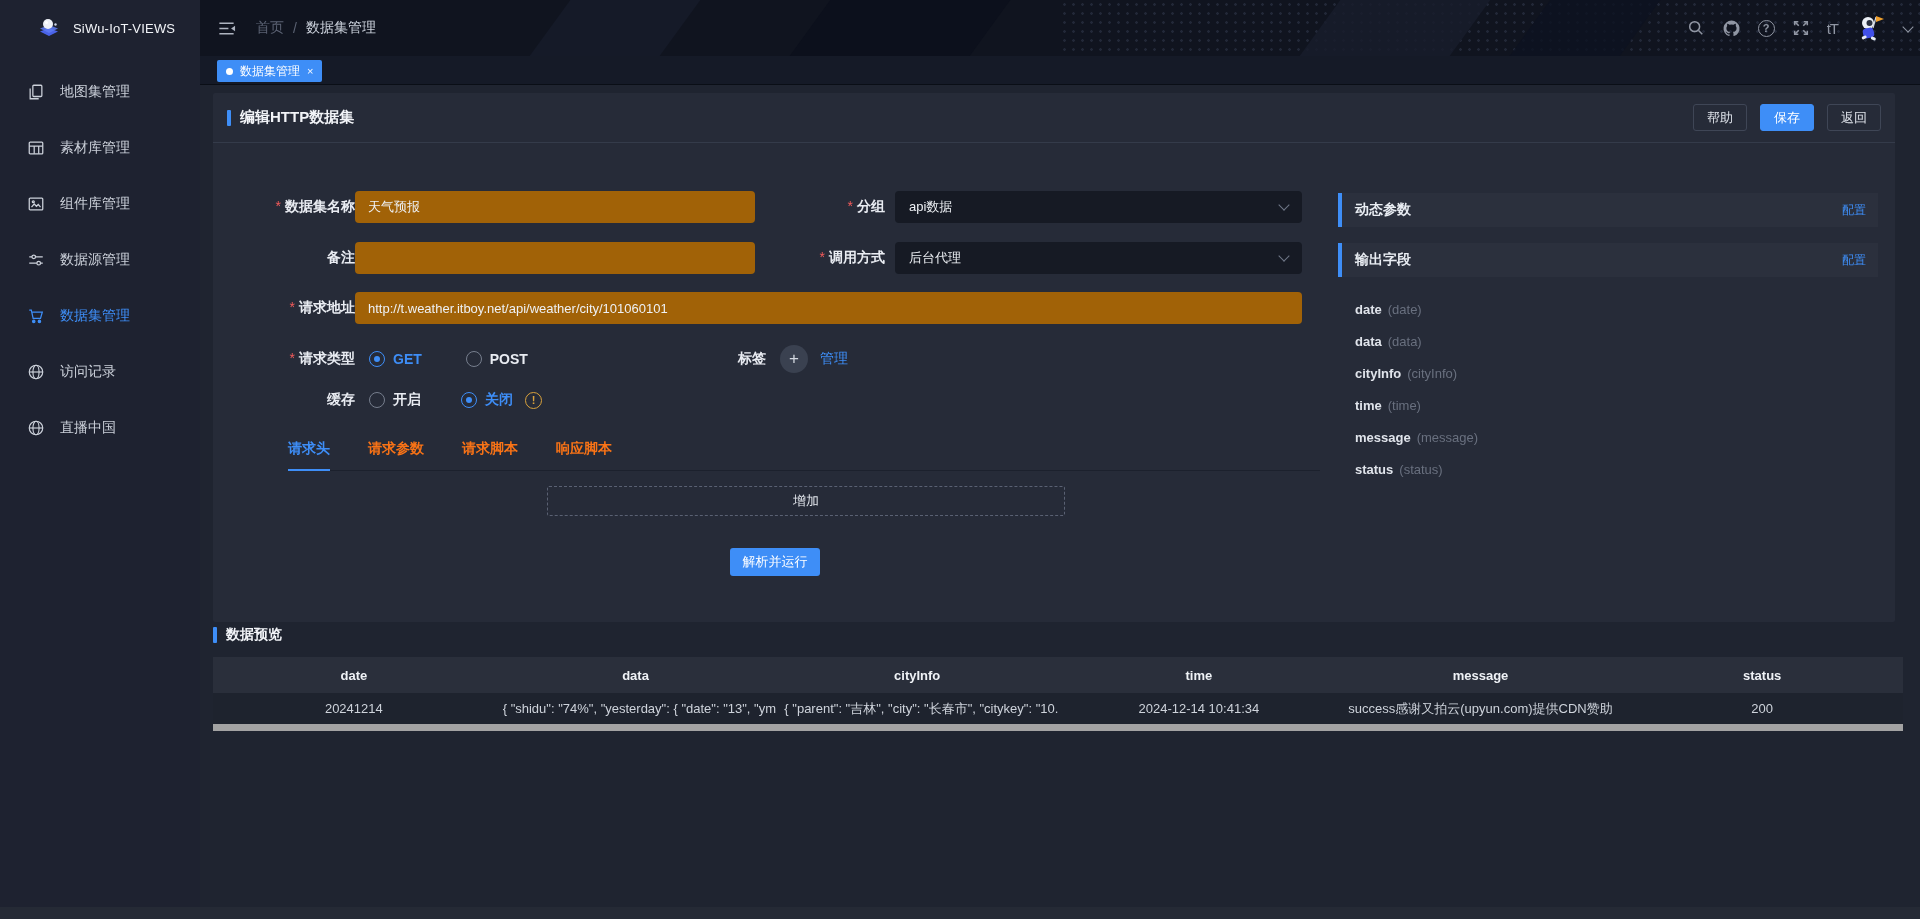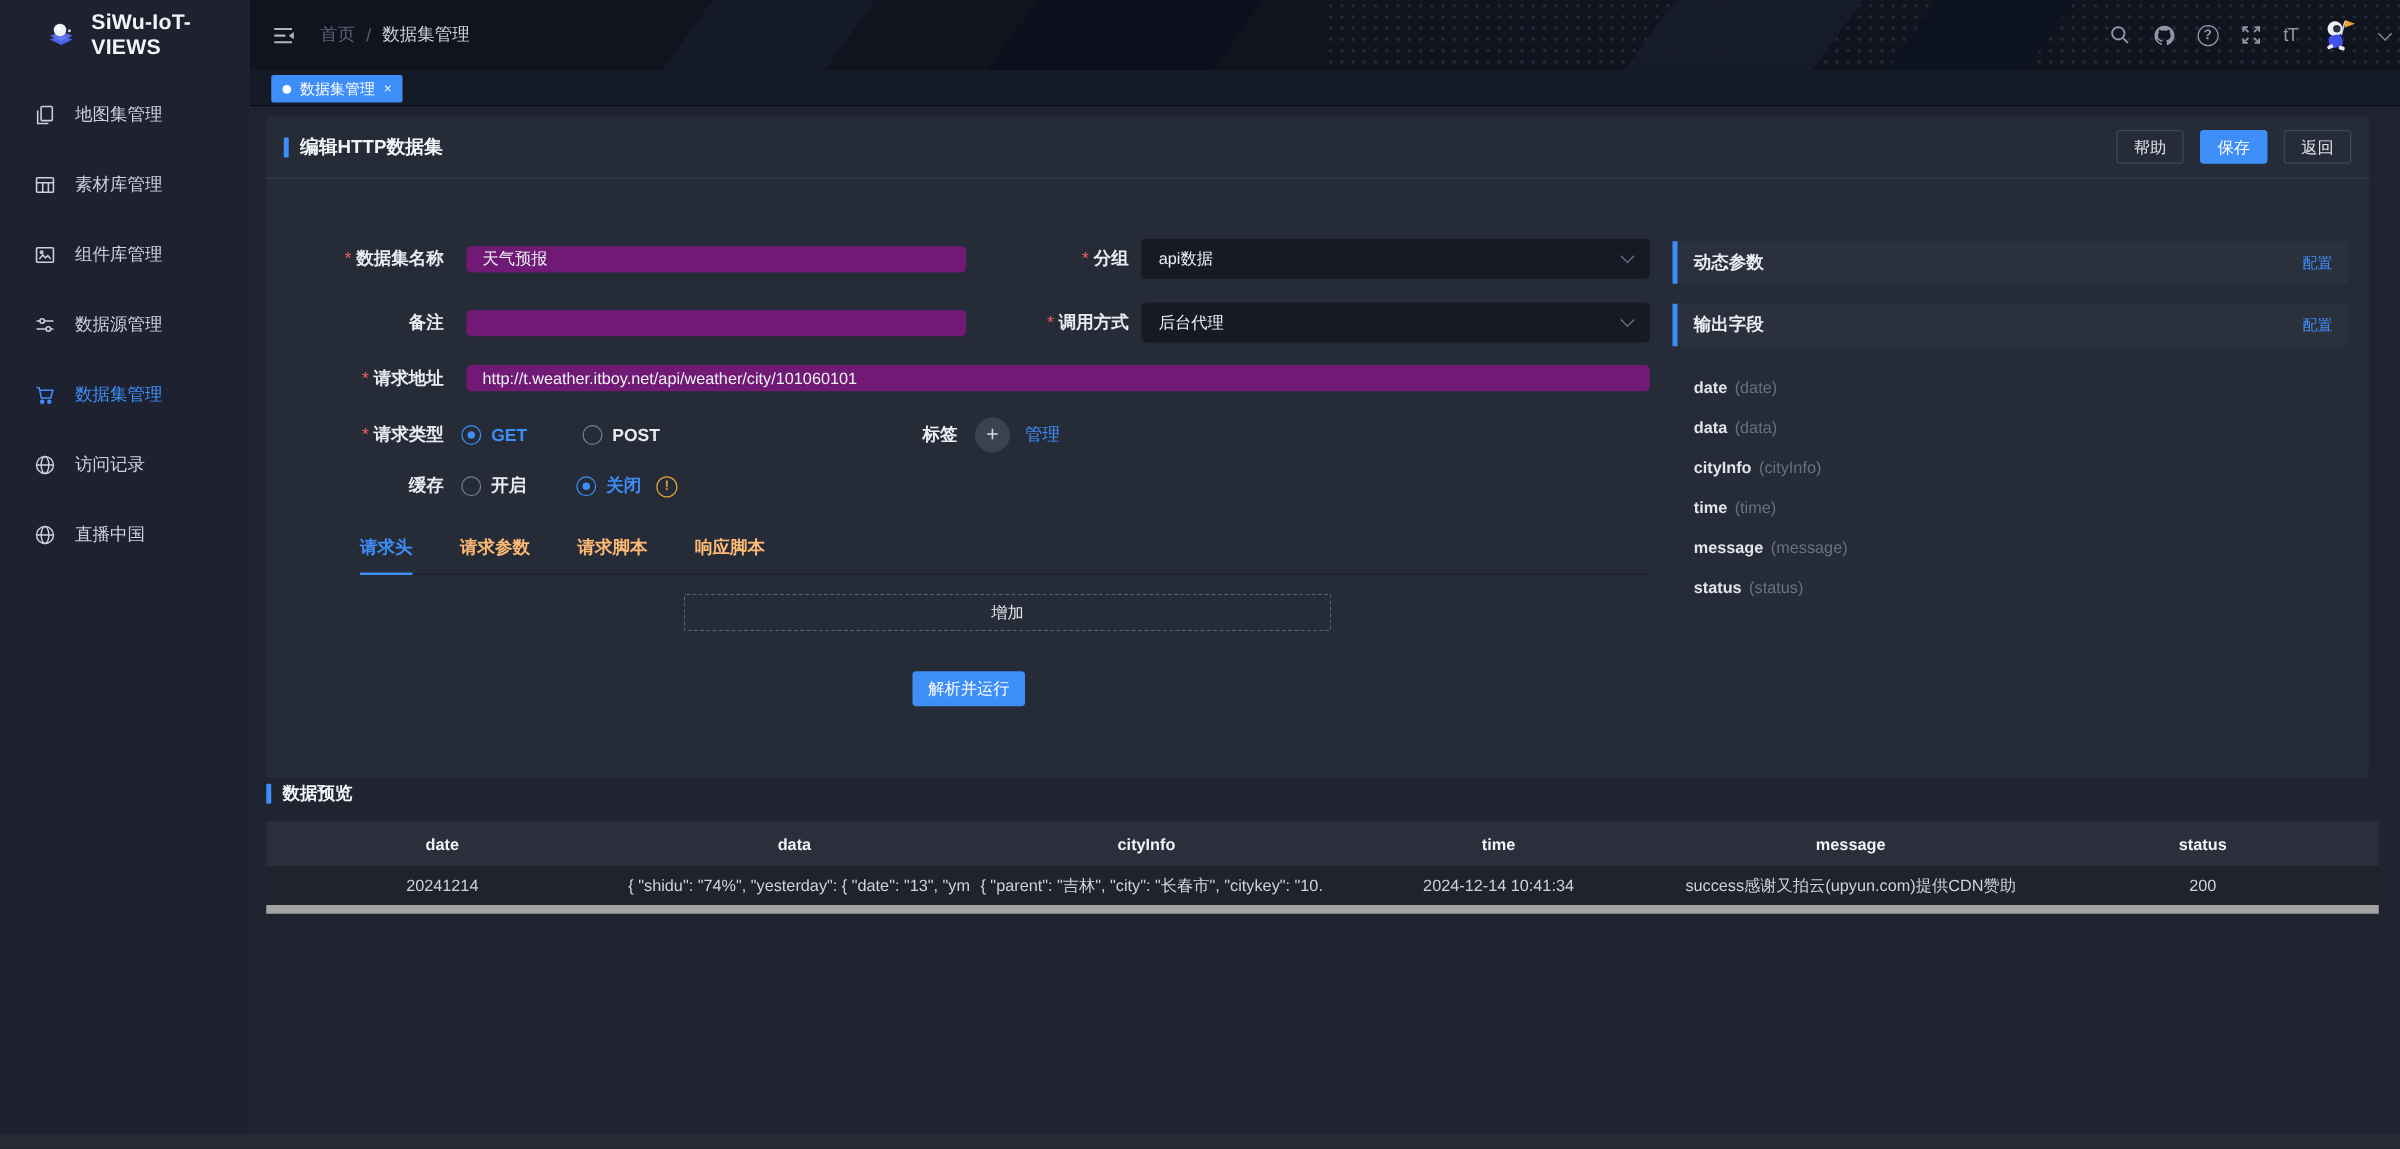--- a/index.html
+++ b/index.html
@@ -4,21 +4,21 @@
 <style>
   *{margin:0;padding:0;box-sizing:border-box}
   html,body{width:1920px;height:919px}
   body{position:relative;overflow:hidden;background:#1f2430;color:#e8ebf0;
        font-family:"Liberation Sans","DejaVu Sans",sans-serif;font-size:14px}
   svg{display:block}
 
   
   .sidebar{position:absolute;left:0;top:0;width:200px;height:100%;background:#1e2230;z-index:6}
   .logo{display:flex;align-items:center;height:56px;padding-left:36px;gap:11px}
-  .logo-text{font-size:17px;font-weight:bold;color:#f2f4f8;letter-spacing:.2px}
+  .logo-text{font-size:13px;font-weight:normal;color:#f2f4f8;letter-spacing:.2px}
   .menu{padding-top:8px}
   .m-item{display:flex;align-items:center;height:56px;padding-left:27px;gap:15px;
           color:#ccd1da;font-size:14px;cursor:pointer}
   .m-item.active{color:#3e8ef7}
   .m-item .micon{width:18px;height:18px;flex:0 0 18px}
 
   
   .hdr{position:absolute;left:200px;top:0;right:0;height:56px;background:#10141f;overflow:hidden}
   .hdr-dots{position:absolute;right:0;top:0;width:860px;height:100%;
             background-image:radial-gradient(#343c50 1.2px,transparent 1.5px);
@@ -61,43 +61,43 @@
   .btn.primary{background:#3e8ef7;border:1px solid #3e8ef7;color:#fff}
 
   
   .form{position:absolute;left:0;top:50px;width:1120px}
   .frow{display:flex;align-items:center}
   .r1{margin-top:48px}.r2{margin-top:19px}.r3{margin-top:18px}
   .r4{margin-top:21px;height:28px;position:relative}.r5{margin-top:14px;height:26px}
   .lbl{width:142px;text-align:right;font-size:14px;font-weight:bold;color:#e9ecf2;white-space:nowrap}
   .lbl2{width:130px;text-align:right;font-size:14px;font-weight:bold;color:#e9ecf2;white-space:nowrap}
   .star{color:#f45b5b;margin-right:4px;font-weight:normal}
-  .ipt{width:400px;height:21px;background:#701a75;border:none;border-radius:4px;color:#eef1f5;
-       font-size:13px;padding:0 13px;margin-left:18px;font-family:inherit;outline:none}
+  .ipt{width:400px;height:32px;background:#a16207;border:none;border-radius:4px;color:#eef1f5;
+       font-size:13px;padding:0 13px;font-family:inherit;outline:none}
   .ipt.wide{width:947px}
   .sel{width:407px;height:32px;background:#161a24;border-radius:4px;display:flex;align-items:center;
        justify-content:space-between;padding:0 14px;margin-left:10px;font-size:13px;color:#eef1f5;cursor:pointer}
   .chev{width:8px;height:8px;border-right:1.5px solid #6f7787;border-bottom:1.5px solid #6f7787;
         transform:rotate(45deg);margin-top:-4px}
   .radios{display:flex;align-items:flex-start;margin-left:14px;gap:44px}
   .radio{display:flex;align-items:center;gap:8px;cursor:pointer}
   .rc{width:16px;height:16px;border-radius:50%;border:1px solid #767e8d;position:relative;flex:0 0 16px}
   .radio.on .rc{border-color:#3e8ef7}
   .radio.on .rc::after{content:"";position:absolute;inset:4px;border-radius:50%;background:#3e8ef7}
   .rlabel{font-size:14px;font-weight:bold;color:#e9ecf2}
   .radio.on .rlabel{color:#3e8ef7}
   .tag-group{position:absolute;left:525px;top:0;height:100%;display:flex;align-items:center}
   .tag-lbl{font-size:14px;font-weight:bold;color:#e9ecf2}
   .plus{width:28px;height:28px;border-radius:50%;background:#3a4150;color:#d3d8e0;font-size:17px;
         display:flex;align-items:center;justify-content:center;margin:0 12px 0 14px;cursor:pointer}
   .manage{color:#3e8ef7;font-size:14px;cursor:pointer}
   .warn{width:17px;height:17px;border-radius:50%;border:1.4px solid #d9a23c;color:#d9a23c;font-size:11px;
         font-weight:bold;display:flex;align-items:center;justify-content:center;margin-left:12px}
   .tabs{margin:27px 0 0 75px;width:1032px;display:flex;gap:38px;border-bottom:1px solid #1c212d}
-  .tab{padding-bottom:12px;font-size:14px;font-weight:bold;color:#fdba74;position:relative;cursor:pointer}
+  .tab{padding-bottom:12px;font-size:14px;font-weight:bold;color:#f97316;position:relative;cursor:pointer}
   .tab.active{color:#3e8ef7}
   .tab.active::after{content:"";position:absolute;left:0;right:0;bottom:-1px;height:2px;background:#3e8ef7}
   .dashed{margin:15px 0 0 334px;width:518px;height:30px;border:1px dashed #5a6173;border-radius:2px;
           display:flex;align-items:center;justify-content:center;font-size:13px;color:#e2e6ec;cursor:pointer}
   .run{margin:32px 0 0 517px;width:90px;height:28px;background:#3e8ef7;border-radius:3px;color:#fff;
        font-size:13px;display:flex;align-items:center;justify-content:center;cursor:pointer}
 
   
   .panel{position:absolute;left:1125px;top:100px;width:540px}
   .p-head{height:34px;background:#2b303d;display:flex;align-items:center;margin-bottom:16px}

